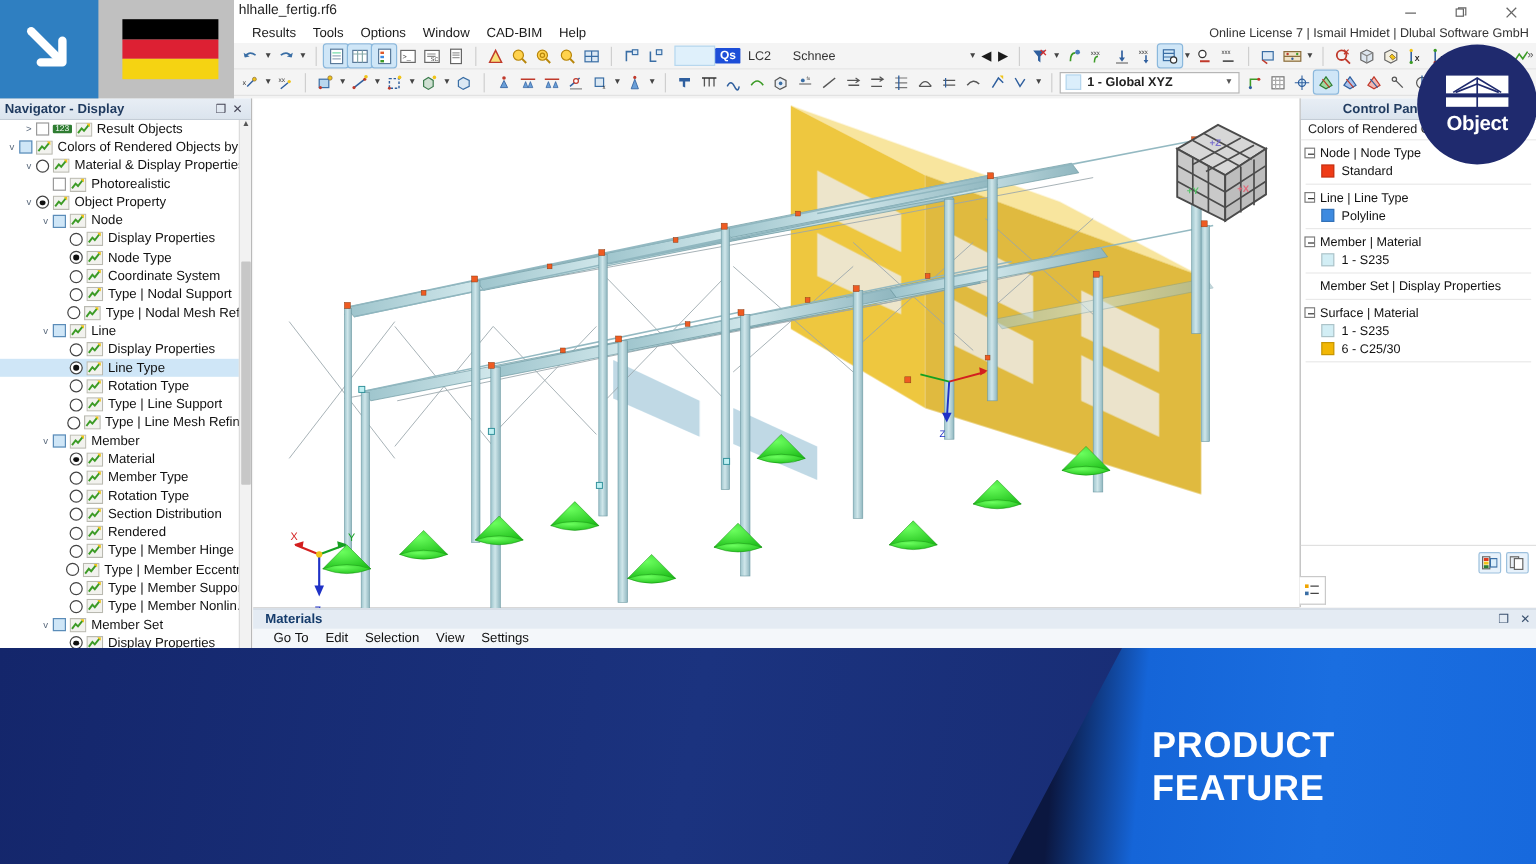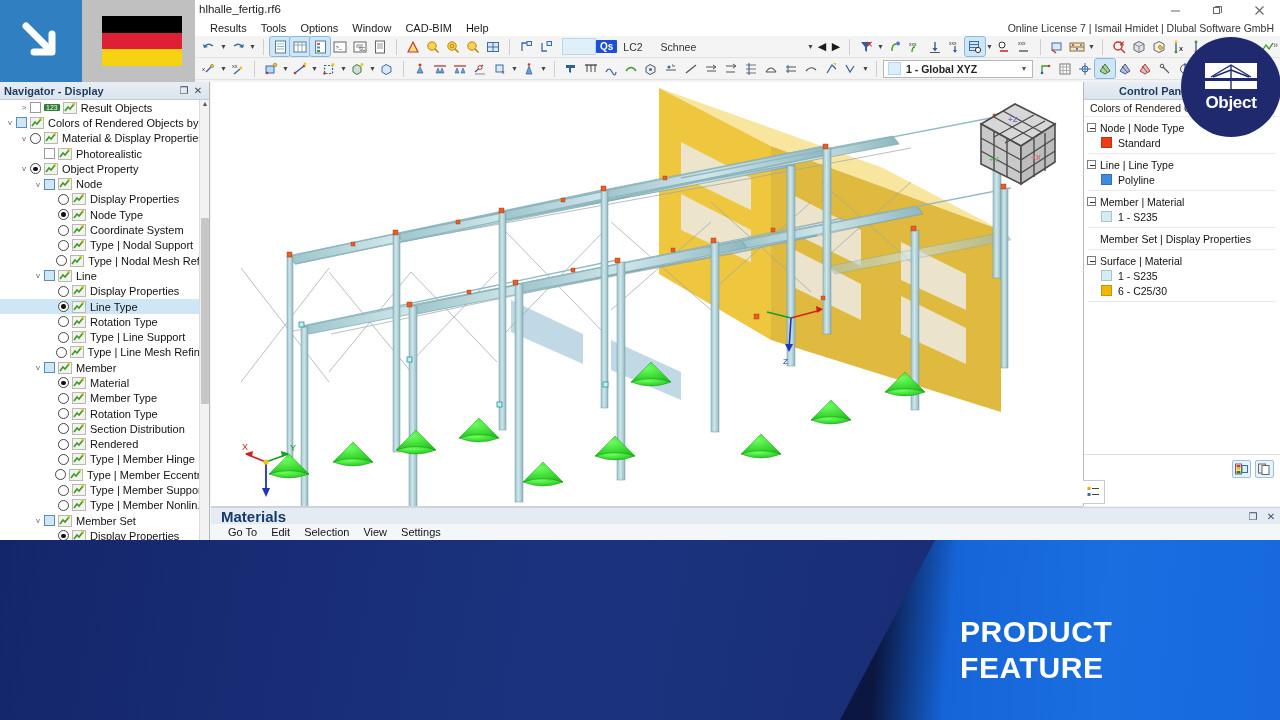--- a/index.html
+++ b/index.html
@@ -70,21 +70,21 @@
   .navscroll .thumb { position:absolute; left:1px; width:8px; top:118px; height:186px; background:#c7c7c7; border-radius:1px; }
   .navscroll .ar { position:absolute; left:0; width:10px; height:11px; text-align:center; font-size:7px; color:#555; }
 
   
   .viewport { position:absolute; left:211px; top:82px; width:872px; height:424px; background:#fff; overflow:hidden; }
   .vpsep { position:absolute; left:211px; top:506px; width:872px; height:1px; background:#d2d2d2; }
 
   
   .matdock { position:absolute; left:211px; top:507px; width:1069px; height:33px; background:#eef2f7; }
   .matdock .hd { height:17px; display:flex; align-items:center; padding-left:10px; background:#e4ebf3; border-top:1px solid #cdd6e0; }
-  .matdock .hd b { font-size:15px; color:#143b6b; }
+  .matdock .hd b { font-size:11px; color:#143b6b; }
   .matdock .hd .sp { flex:1; }
   .matdock .hd .ic { width:18px; text-align:center; font-size:10px; color:#39506e; }
   .matmenu { height:16px; display:flex; align-items:center; padding-left:10px; background:#f4f7fa; }
   .matmenu span { padding:0 7px; font-size:11px; color:#111; }
 
   
   .ctrl { position:absolute; left:1083px; top:82px; width:197px; height:424px; background:#fff; border-left:1px solid #b9b9b9; }
   .ctrl .hd { height:18px; background:linear-gradient(#e8eef5,#dbe4ee); border-bottom:1px solid #c3ccd6; display:flex; align-items:center; padding:0 4px; }
   .ctrl .hd b { font-size:11px; color:#1f3a5f;margin-left:31px; }
   .ctrl .sub { height:17px; display:flex; align-items:center; padding-left:6px; font-size:10.5px; color:#222; border-bottom:1px solid #ececec;}
@@ -105,21 +105,21 @@
   .dlubal { position:absolute; left:1181px; top:37px; width:100px; height:100px; border-radius:50%; background:#1f2a6e; z-index:40; display:flex; flex-direction:column; align-items:center; justify-content:center; }
   .dl-mark { width:56px; height:30px; position:relative; }
   .dl-txt { color:#fff; font-weight:bold; font-size:17px; letter-spacing:-.3px; margin-top:2px; }
 
   
   .banner { position:absolute; left:0; top:540px; width:1280px; height:180px; overflow:hidden; }
   .bn-left { position:absolute; inset:0; background:linear-gradient(100deg,#14266b 0%,#1b337f 45%,#16286d 100%); }
   .bn-right { position:absolute; right:0; top:0; width:440px; height:180px; background:linear-gradient(95deg,#0b1740 0%,#0b1740 10%,#1565d8 26%,#1a6ee0 60%,#1769dd 100%);
               clip-path: polygon(95px 0, 100% 0, 100% 100%, 0 100%); }
   .bn-title { position:absolute; left:50px; top:92px; color:#fff; font-size:42px; font-weight:bold; letter-spacing:.5px; }
-  .pf { position:absolute; left:960px; top:74px; color:#fff; font-weight:bold; font-size:30px; line-height:36px; letter-spacing:.6px; }
+  .pf { position:absolute; left:960px; top:64px; color:#fff; font-weight:bold; font-size:30px; line-height:36px; letter-spacing:.6px; }
 </style>
 </head>
 <body>
 
 <div id="app">
 
   <div class="win">
 
     <div class="titlebar">
       <div class="title-text">hlhalle_fertig.rf6</div>

